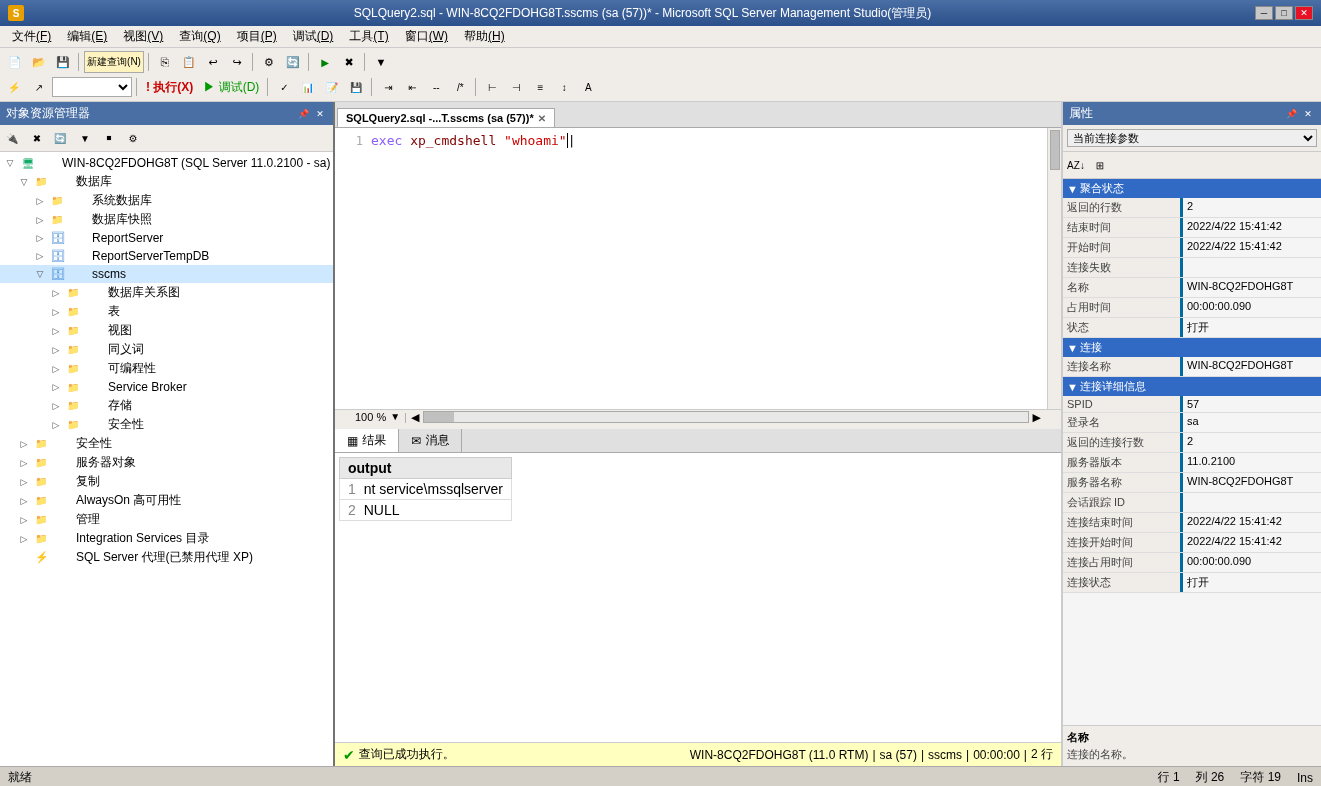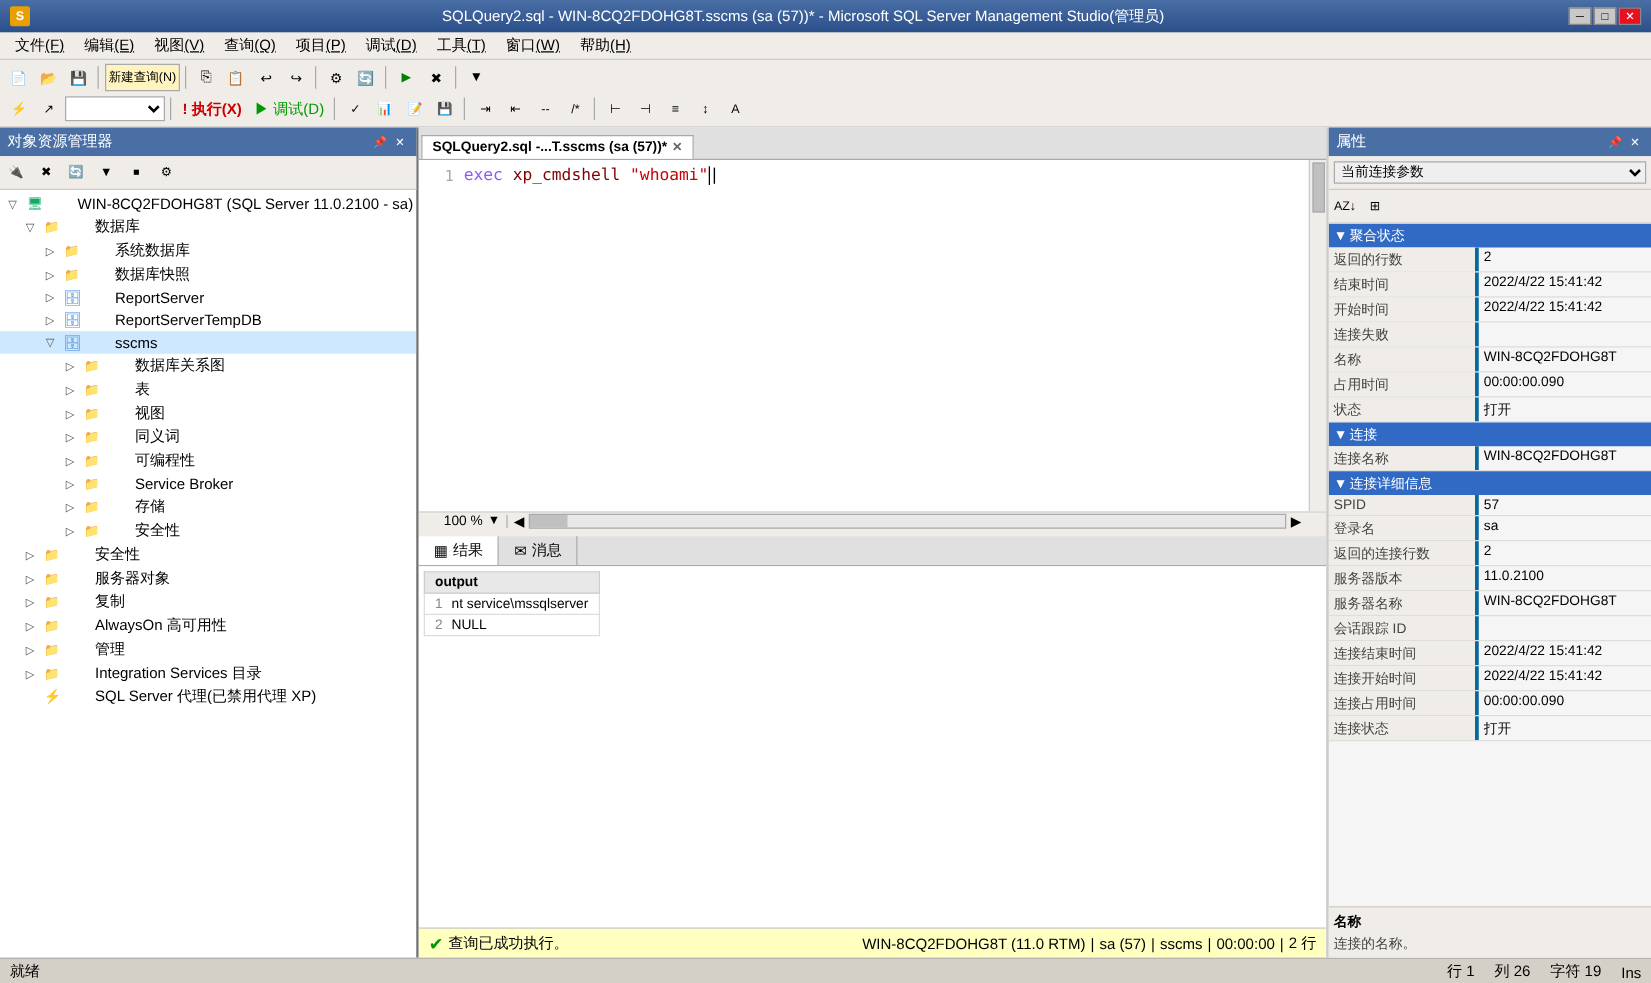--- a/index.html
+++ b/index.html
@@ -55,21 +55,21 @@
     .code-exec { color: #8b5cf6; }
     .code-func { color: #800000; }
     .code-str { color: #cc0000; }
 
     
     #zoom-bar { background: #f0ede8; border-top: 1px solid #ccc; padding: 1px 20px; display: flex; gap: 4px; font-size: 11px; height: 20px; }
     #results-tabs { background: #e0e0e0; display: flex; border-bottom: 1px solid #aaa; height: 24px; }
     .result-tab { padding: 3px 12px; font-size: 12px; cursor: pointer; border-right: 1px solid #aaa; display: flex; align-items: center; gap: 4px; }
     .result-tab.active { background: #fff; }
     #results-content { flex: 1; overflow: auto; padding: 4px; }
-    .result-table { border-collapse: collapse; font-size: 11px; }
+    .result-table { border-collapse: collapse; font-size: 14px; }
     .result-table th { background: #e8e8e8; border: 1px solid #ccc; padding: 2px 8px; text-align: left; }
     .result-table td { border: 1px solid #ddd; padding: 2px 8px; }
     .row-num { color: #888; margin-right: 4px; }
 
     
     #properties-panel { width: 260px; background: #f5f5f5; border-left: 2px solid #ccc; display: flex; flex-direction: column; font-size: 12px; }
     #prop-header { background: #4a6fa5; color: #fff; padding: 3px 6px; display: flex; align-items: center; justify-content: space-between; }
     #prop-toolbar { background: #f0ede8; padding: 2px; display: flex; gap: 2px; border-bottom: 1px solid #ccc; }
     #prop-content { flex: 1; overflow-y: auto; }
     .prop-section { background: #316ac5; color: #fff; padding: 2px 4px; font-size: 11px; display: flex; align-items: center; gap: 2px; cursor: pointer; }

